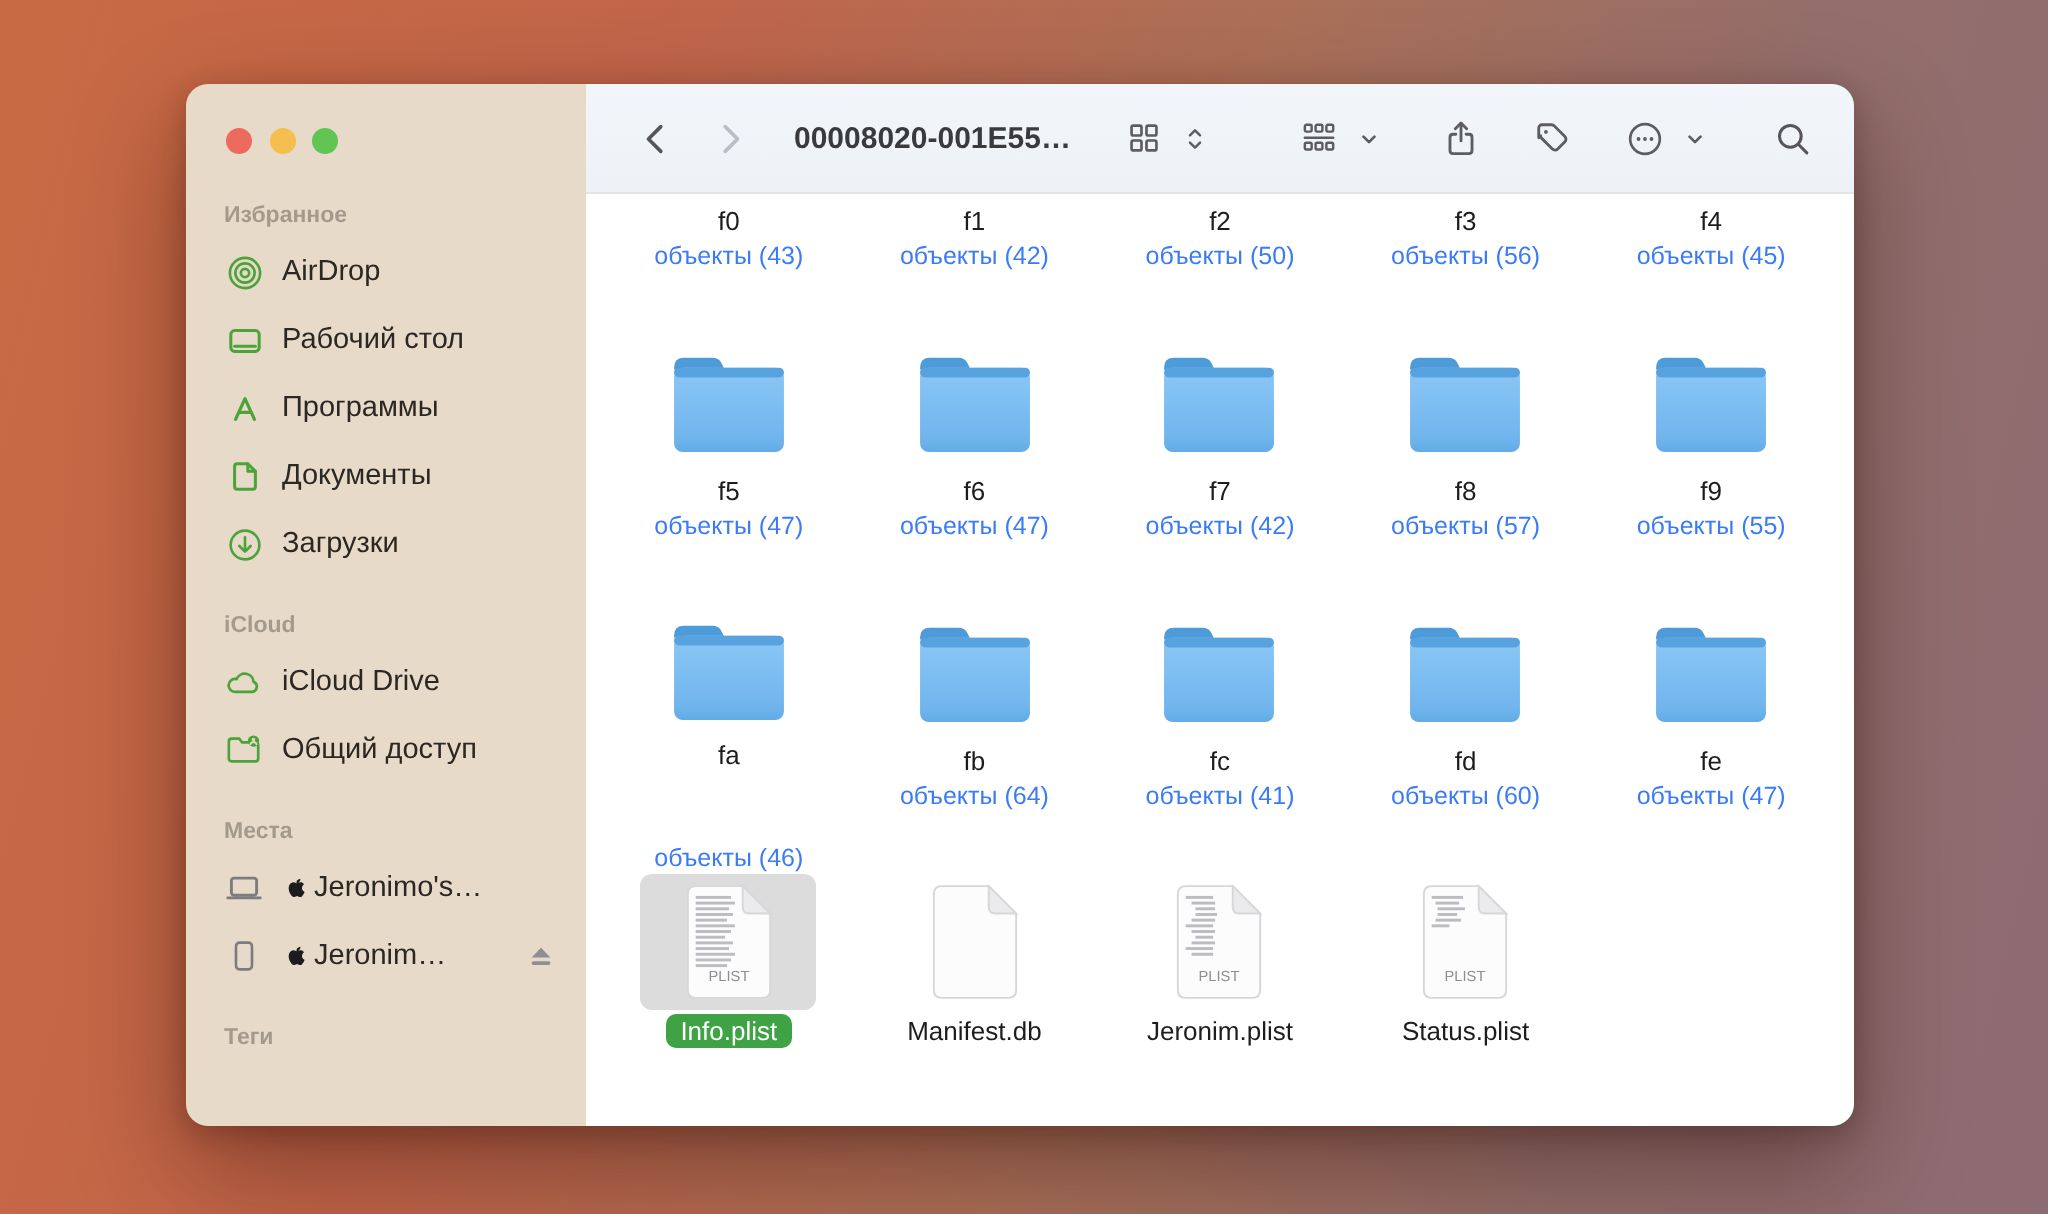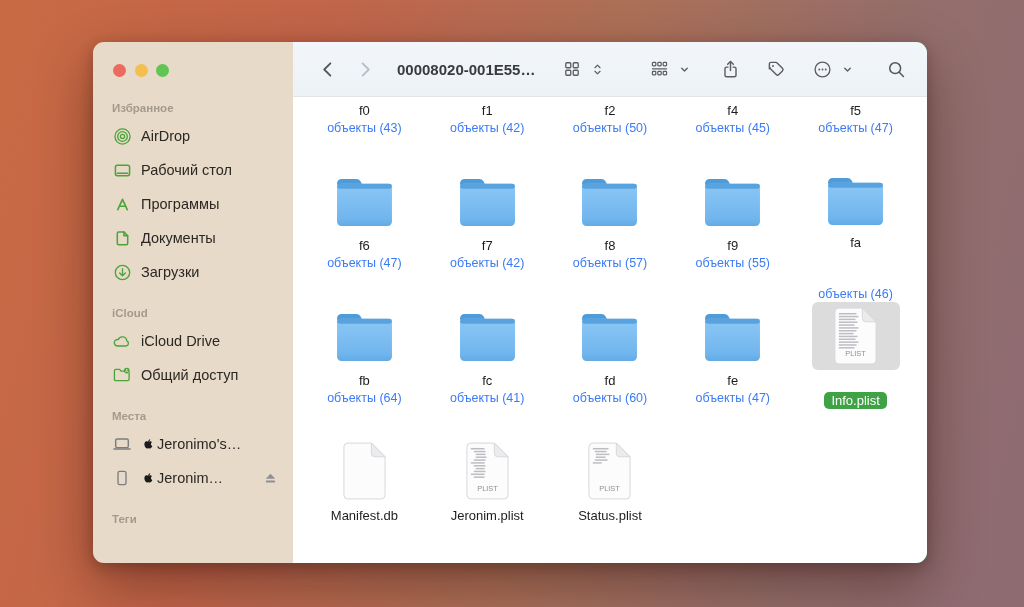--- a/index.html
+++ b/index.html
@@ -275,20 +275,25 @@
             <span class="name">f1</span>
             <span class="info" style="color: rgb(59, 123, 245);">объекты (42)</span>
           </div>
           <div class="cell">
             <div class="iconbox"></div>
             <span class="name">f2</span>
             <span class="info" style="color: rgb(59, 123, 245);">объекты (50)</span>
           </div>
           <div class="cell">
             <div class="iconbox"></div>
+            <span class="name">f3</span>
+            <span class="info" style="color: rgb(59, 123, 245);">объекты (56)</span>
+          </div>
+          <div class="cell">
+            <div class="iconbox"></div>
             <span class="name">f4</span>
             <span class="info" style="color: rgb(59, 123, 245);">объекты (45)</span>
           </div>
           <div class="cell">
             <div class="iconbox">
               <svg viewBox="0 0 58 53" width="57" height="52">
    <defs>
                   <linearGradient id="fgrad" x1="0" y1="0" x2="0" y2="1">
      <stop offset="0" stop-color="#8bc7f5"></stop>
                     <stop offset="0.8" stop-color="#72b6ee"></stop>
@@ -479,21 +484,21 @@
                 <rect x="8" y="24.4" width="18" height="1.5" fill="#bcbcc1"></rect>
                 <rect x="8" y="27.3" width="15" height="1.5" fill="#bcbcc1"></rect>
                 <rect x="8" y="30.2" width="19" height="1.5" fill="#bcbcc1"></rect>
                 <rect x="8" y="33.099999999999994" width="17" height="1.5" fill="#bcbcc1"></rect>
                 <rect x="8" y="36" width="20" height="1.5" fill="#bcbcc1"></rect>
                 <rect x="8" y="38.9" width="18" height="1.5" fill="#bcbcc1"></rect>
                 <rect x="8" y="41.8" width="16" height="1.5" fill="#bcbcc1"></rect>
                 <text x="25" y="50.5" font-size="7.5" text-anchor="middle" fill="#8e8e93" font-family="Liberation Sans, sans-serif">PLIST</text>
               </svg>
             </div>
-            <span class="name" style="background: rgb(63, 162, 69); margin-top: 20px;">Info.plist</span>
+            <span class="name" style="background: rgb(63, 162, 69);">Info.plist</span>
           </div>
           <div class="cell">
             <div class="iconbox">
               <svg viewBox="0 0 50 61" width="49" height="60">
                 <path d="M4 6 q0-4 4-4 h24 l14 14 v39 q0 4-4 4 h-34 q-4 0-4-4 z" fill="#fcfcfd" stroke="#d7d7db" stroke-width="1"></path>
     <path d="M32 2 l14 14 h-10.5 q-3.5 0-3.5-3.5 z" fill="#ebebee" stroke="#d7d7db" stroke-width="1"></path>
               </svg>
             </div>
             <span class="name">Manifest.db</span>
           </div>

